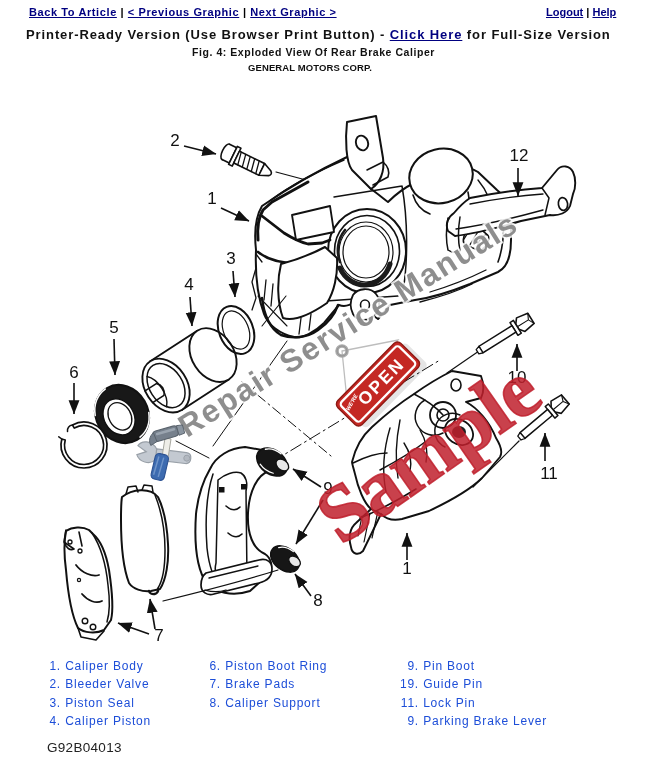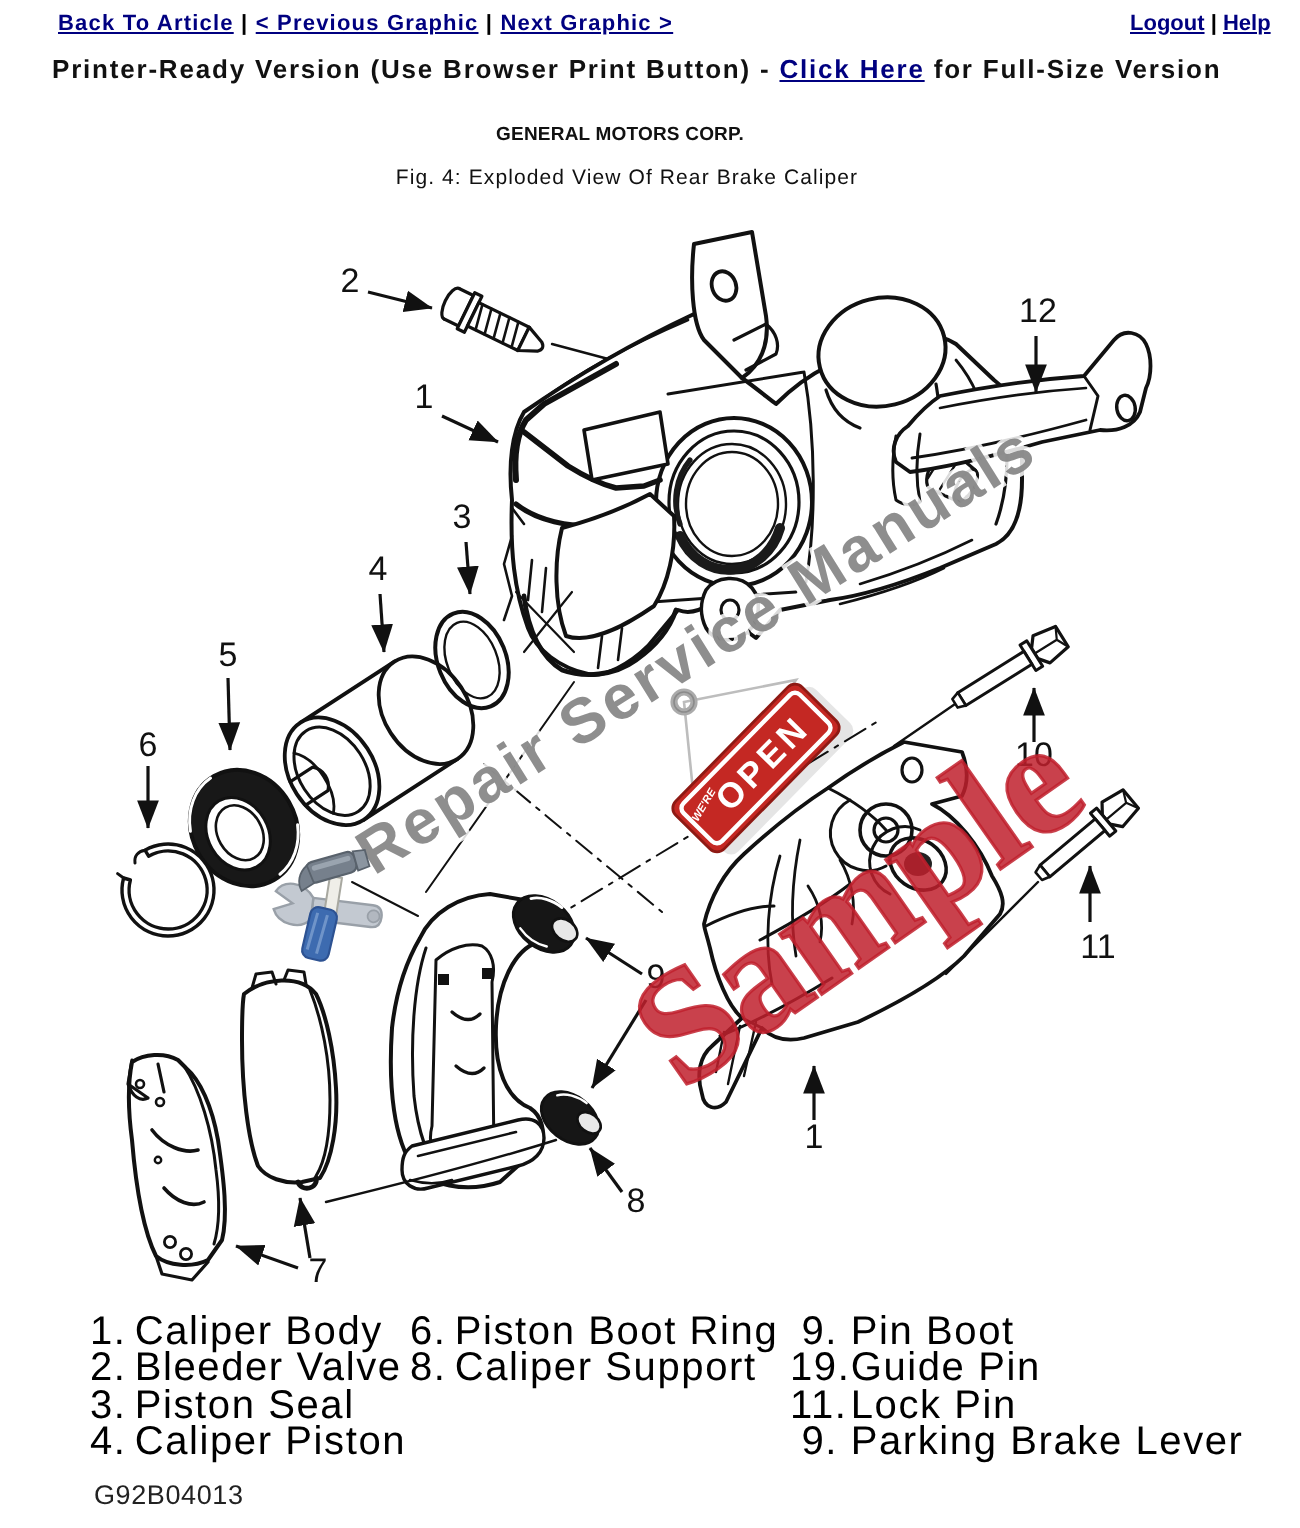--- a/index.html
+++ b/index.html
@@ -1,32 +1,32 @@
 <!DOCTYPE html>
 <html><head><meta charset="utf-8">
 <style>
 html,body{margin:0;padding:0;background:#fff;}
 body{width:650px;height:764px;font-family:"Liberation Sans",sans-serif;position:relative;overflow:hidden;}
 .abs{position:absolute;}
 a{color:#000080;}
 .nav{font-size:11px;font-weight:bold;color:#000;}
 .nav a{text-decoration:underline;}
-.leg{font-size:20px;color:#000000;line-height:18.4px;white-space:nowrap;letter-spacing:0.8px;}
+.leg{font-size:12px;color:#1d4ed8;line-height:18.4px;white-space:nowrap;letter-spacing:0.8px;}
 .leg .n{display:inline-block;text-align:right;}
 </style></head>
 <body>
 
 <div class="abs nav" style="left:29px;top:6px;letter-spacing:0.6px;">
 <a>Back To Article</a>&nbsp;| <a>&lt; Previous Graphic</a>&nbsp;| <a>Next Graphic &gt;</a>
 </div>
-<div class="abs nav" style="left:555px;top:6px;padding-left:10px;">
+<div class="abs nav" style="left:536px;top:6px;padding-left:10px;">
 <a>Logout</a>&nbsp;| <a>Help</a>
 </div>
 <div class="abs" style="left:26px;top:27px;font-size:13px;font-weight:bold;color:#111;white-space:nowrap;letter-spacing:0.9px;">Printer-Ready Version (Use Browser Print Button) - <a style="text-decoration:underline;">Click Here</a> for Full-Size Version</div>
-<div class="abs" style="left:0px;top:46px;width:627px;text-align:center;font-size:10.5px;font-weight:normal;color:#111;letter-spacing:0.55px;margin-top:37px;">Fig. 4: Exploded View Of Rear Brake Caliper</div>
+<div class="abs" style="left:0px;top:46px;width:627px;text-align:center;font-size:10.5px;font-weight:bold;color:#111;letter-spacing:0.55px;">Fig. 4: Exploded View Of Rear Brake Caliper</div>
 <div class="abs" style="left:0px;top:62px;width:620px;text-align:center;font-size:9.5px;font-weight:bold;color:#111;letter-spacing:0.1px;">GENERAL MOTORS CORP.</div>
 
 <svg class="abs" style="left:0;top:0;" width="650" height="764" viewBox="0 0 650 764">
 <defs>
 <marker id="ah" markerWidth="11" markerHeight="9" refX="8.6" refY="4" orient="auto">
         <path d="M0,0.6L8.8,4L0,7.4z" fill="#111"></path>
       </marker>
 </defs>
 <g id="drawing" fill="none" stroke="#111" stroke-width="2" stroke-linejoin="round" stroke-linecap="round">
 
@@ -276,20 +276,21 @@
 </svg>
 
 <div class="abs leg" style="left:45px;top:657px;">
 <div><span class="n" style="width:16px;">1.</span> Caliper Body</div>
 <div><span class="n" style="width:16px;">2.</span> Bleeder Valve</div>
 <div><span class="n" style="width:16px;">3.</span> Piston Seal</div>
 <div><span class="n" style="width:16px;">4.</span> Caliper Piston</div>
 </div>
 <div class="abs leg" style="left:205px;top:657px;">
 <div><span class="n" style="width:16px;">6.</span> Piston Boot Ring</div>
+<div><span class="n" style="width:16px;">7.</span> Brake Pads</div>
 <div><span class="n" style="width:16px;">8.</span> Caliper Support</div>
 </div>
 <div class="abs leg" style="left:395px;top:657px;">
 <div><span class="n" style="width:24px;">9.</span> Pin Boot</div>
 <div><span class="n" style="width:24px;">19.</span> Guide Pin</div>
 <div><span class="n" style="width:24px;text-align:right;">11.</span> Lock Pin</div>
 <div><span class="n" style="width:24px;">9.</span> Parking Brake Lever</div>
 </div>
 <div class="abs" style="left:47px;top:740px;font-size:13.5px;color:#222;letter-spacing:0.3px;">G92B04013</div>
 

